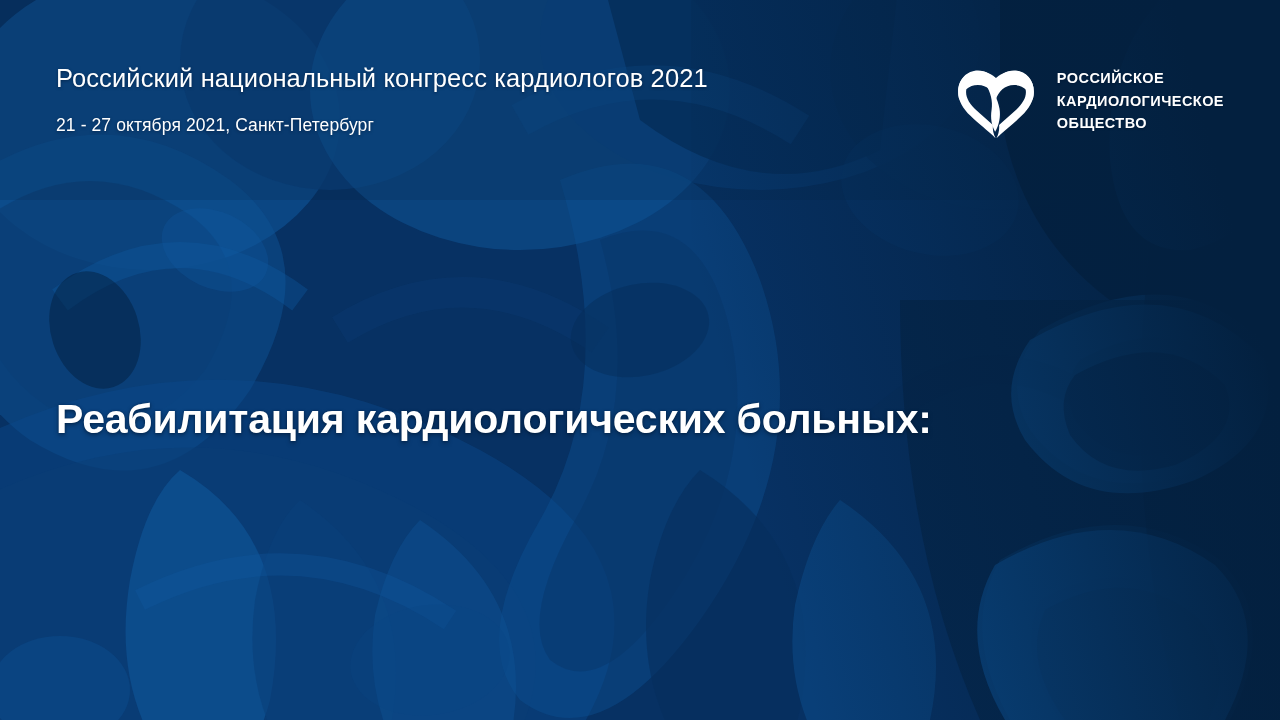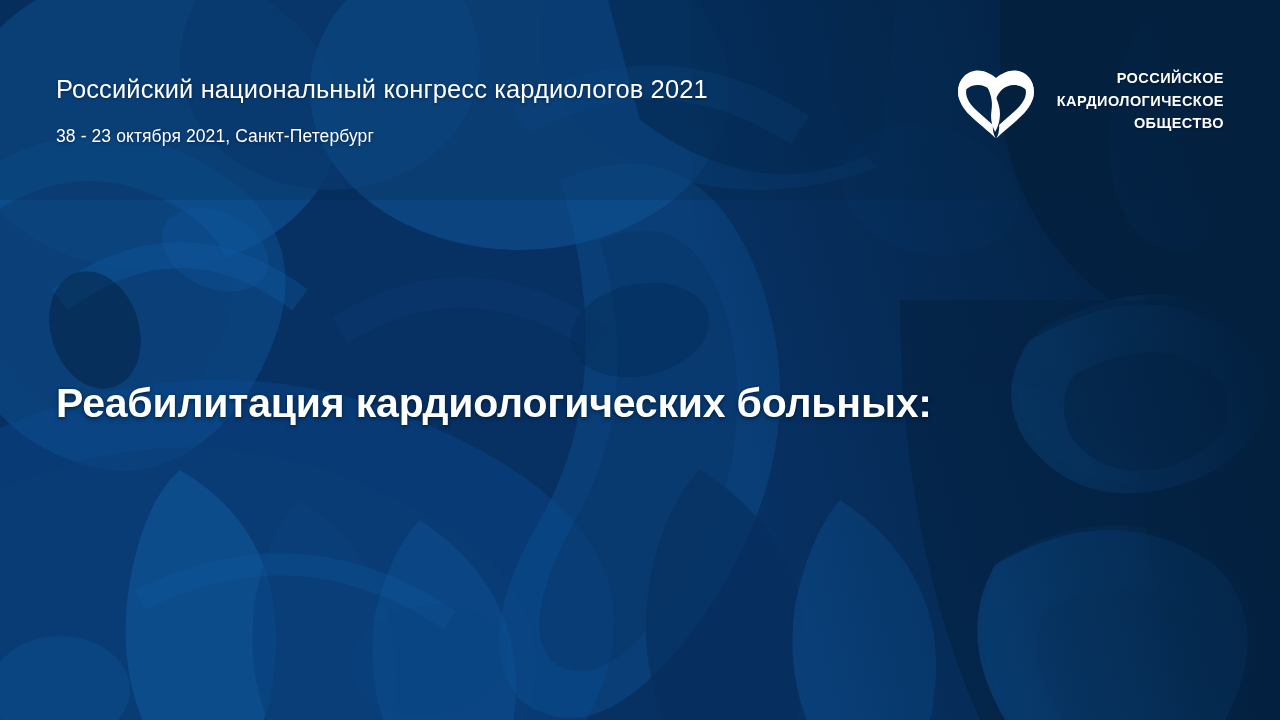--- a/index.html
+++ b/index.html
@@ -33,21 +33,21 @@
     position:absolute;
     top:-5%;right:-12%;
     width:58%;height:115%;
     background:linear-gradient(255deg,#03203f 28%,rgba(3,32,63,0) 85%);
   }
 
   
   .header{
     position:absolute;
     z-index:5;
-    top:12px;left:0;right:0;
+    top:1px;left:0;right:0;
     height:170px;
   }
   .congress-title{
     position:absolute;
     left:56px;top:63px;
     font-size:25.5px;
     font-weight:400;
     color:#ffffff;
     letter-spacing:.1px;
     white-space:nowrap;
@@ -77,38 +77,37 @@
     width:88px;height:88px;
     flex:0 0 88px;
     display:block;
   }
   .logo-text{
     display:flex;
     flex-direction:column;
     justify-content:center;
     gap:2px;
     padding-top:2px;
-    align-items:flex-end;
   }
   .logo-text span{
     color:#fff;
     font-size:14.5px;
     font-weight:700;
     line-height:1.44;
     letter-spacing:.45px;
     white-space:nowrap;
     text-shadow:0 1px 2px rgba(0,20,45,.45);
   }
 
   
   .main-title{
     position:absolute;
     z-index:5;
     left:56px;
-    top:372px;
+    top:388px;
     width:1000px;
   }
   .main-title .line{
     color:#ffffff;
     font-size:41px;
     font-weight:700;
     line-height:63px;
     letter-spacing:-.2px;
     white-space:nowrap;
     text-shadow:
@@ -190,21 +189,21 @@
         <rect x="0" y="0" width="1280" height="200" fill="#03203f" opacity=".18"></rect>
 
       </g>
     </svg>
 
     <div class="bg-dark-right"></div>
   </div>
 
   <div class="header">
     <div class="congress-title">Российский национальный конгресс кардиологов 2021</div>
-    <div class="congress-dates">38 - 23 октября 2021, Санкт-Петербург</div>
+    <div class="congress-dates">21 - 27 октября 2021, Санкт-Петербург</div>
   </div>
 
   <div class="logo">
     <svg class="logo-mark" viewBox="0 0 100 100">
       <g fill="#ffffff">
 
         <path d="M49.5 93.5 C41 85 29 76 21 68 C12.5 59.5 7 51 7 40.5
                  C7 26.5 17 16.5 29.5 16.5 C38 16.5 45 21 49.5 28.5
                  C47 33.5 45.5 37 45.5 37
                  C42 30.5 36.5 26.5 30 26.5 C21.5 26.5 16 33 16 41

